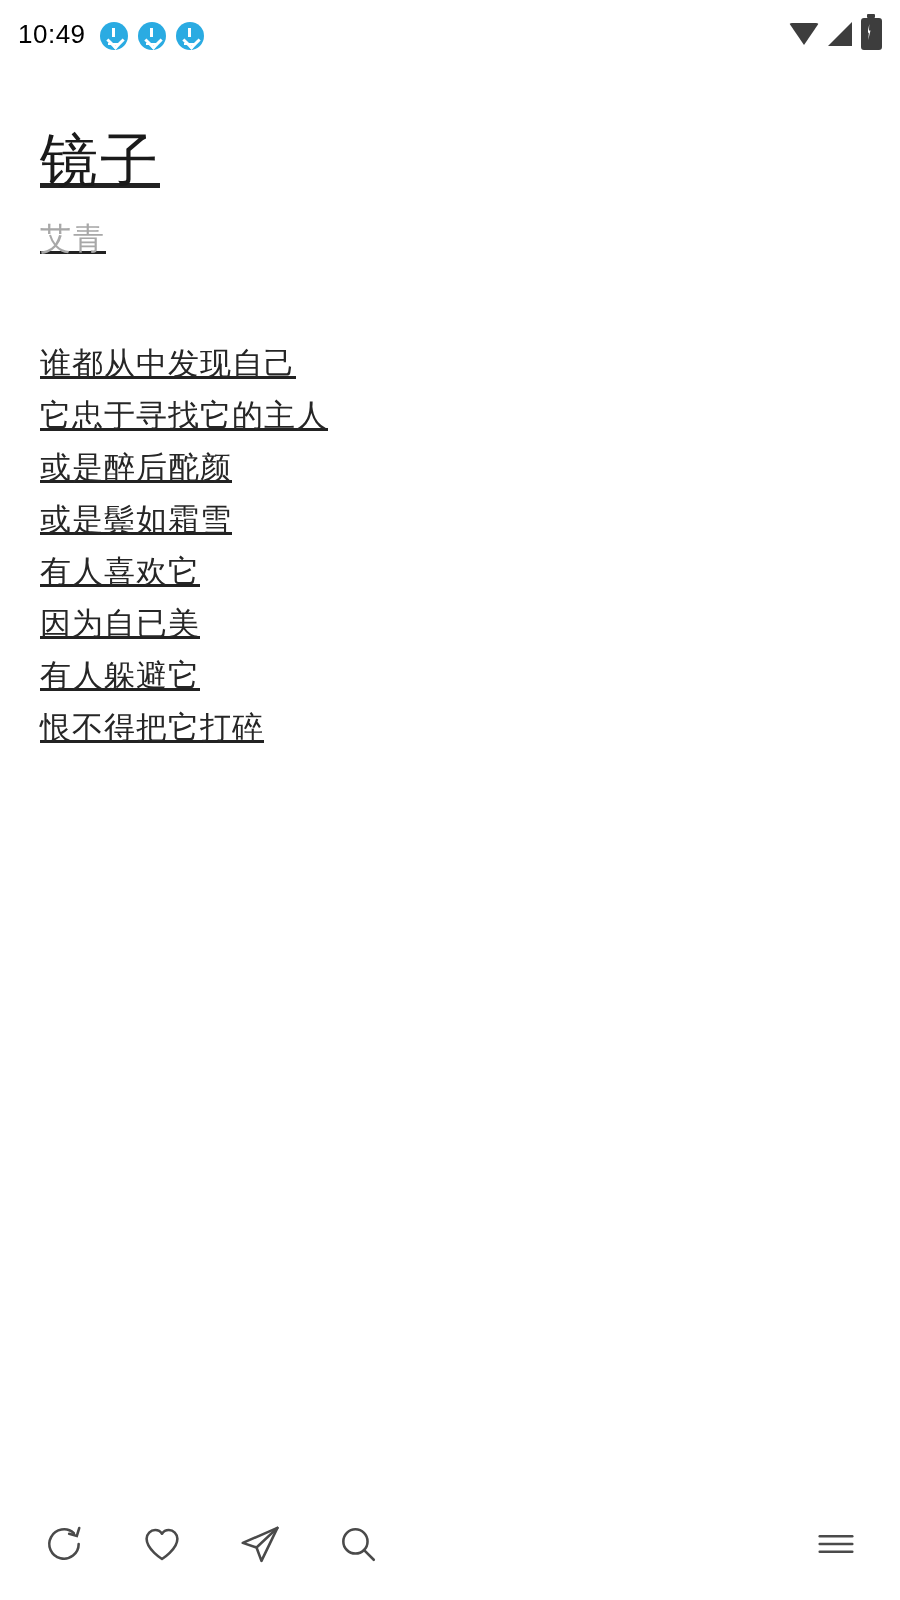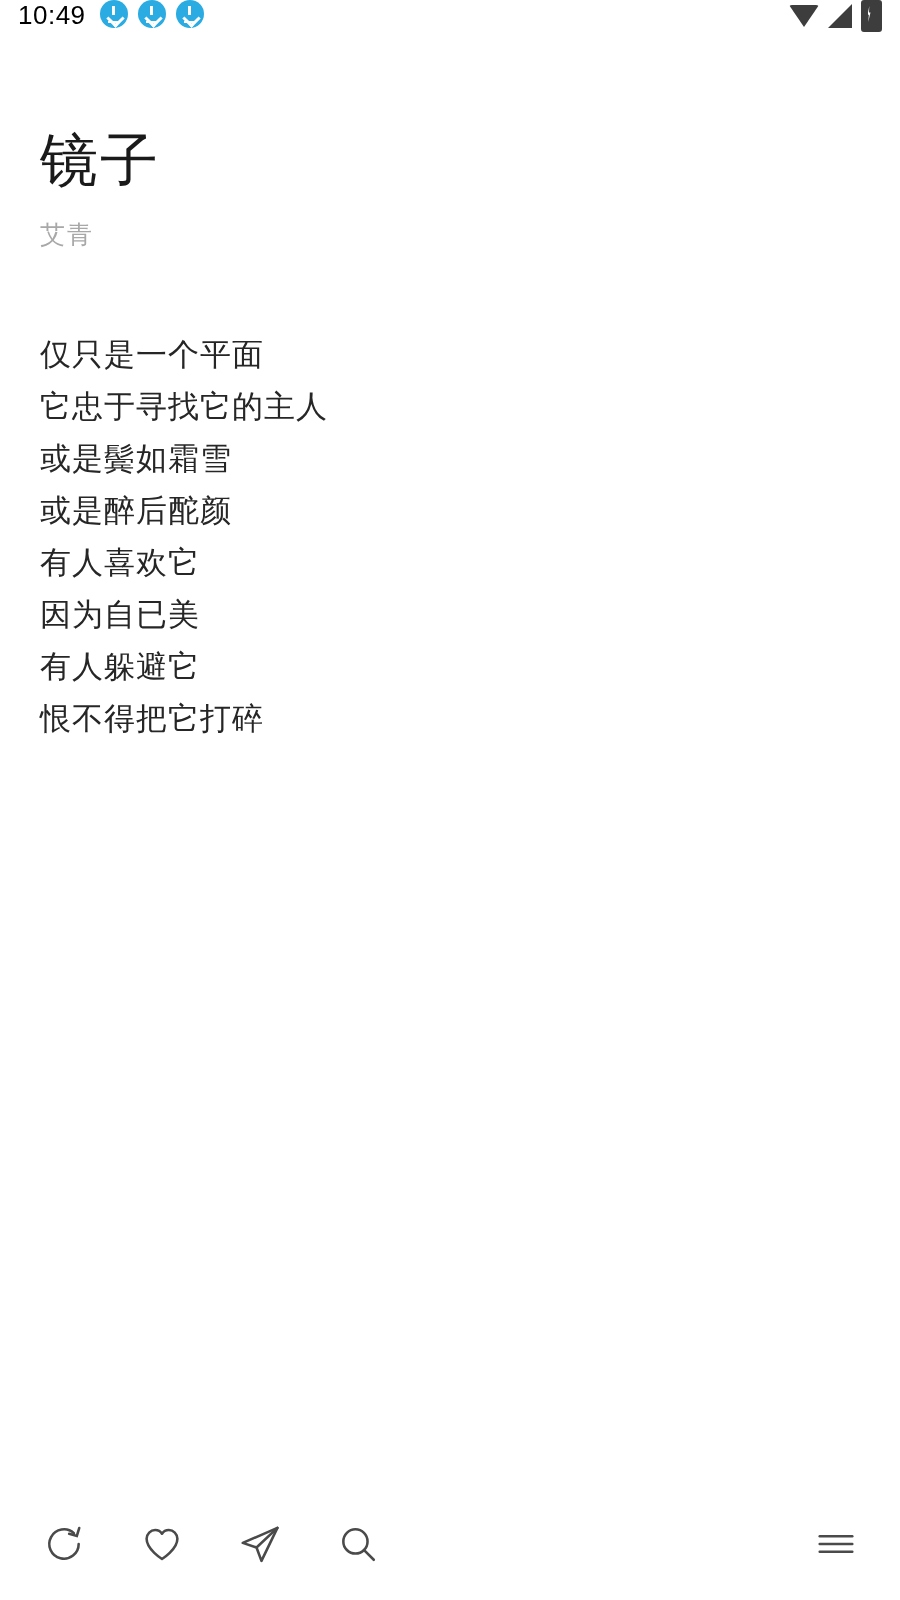--- a/index.html
+++ b/index.html
@@ -13,21 +13,21 @@
     font-family: "Liberation Sans", "DejaVu Sans", sans-serif;
     color: #222222;
     overflow: hidden;
     position: relative;
   }
 
   
   .status-bar {
     height: 50px;
     display: flex;
-    align-items: flex-start;
+    align-items: flex-end;
     padding: 0 18px;
     box-sizing: border-box;
   }
   .status-time {
     font-size: 26px;
     color: #000000;
     letter-spacing: 0.5px;
     font-family: "Liberation Sans", sans-serif;
   }
   .status-left-icons {
@@ -118,31 +118,32 @@
     left: 4.5px;
     width: 3px;
     height: 16px;
     background: #ffffff;
     clip-path: polygon(60% 0, 0 55%, 45% 55%, 25% 100%, 100% 40%, 50% 40%);
   }
 
   
   .content {
     padding: 78px 40px 0 40px;
+    text-decoration: underline;
   }
   .poem-title {
     font-size: 58px;
     font-weight: 400;
     color: #1a1a1a;
     line-height: 1.1;
     margin: 0;
     letter-spacing: 2px;
   }
   .poem-author {
-    font-size: 25px;
+    font-size: 31px;
     color: #a8a8a8;
     margin-top: 26px;
     letter-spacing: 2px;
   }
   .poem-body {
     margin-top: 78px;
   }
   .poem-line {
     font-size: 31px;
     line-height: 52px;
@@ -200,24 +201,24 @@
     <span class="wifi-icon"></span>
     <span class="signal-icon"></span>
     <span class="battery-icon"></span>
   </div>
 </div>
 
 <div class="content">
   <h1 class="poem-title">镜子</h1>
   <div class="poem-author">艾青</div>
   <div class="poem-body">
-    <div class="poem-line">仅只是一个平面</div>
+    <div class="poem-line">谁都从中发现自己</div>
     <div class="poem-line">它忠于寻找它的主人</div>
+    <div class="poem-line">或是醉后酡颜</div>
     <div class="poem-line">或是鬓如霜雪</div>
-    <div class="poem-line">或是醉后酡颜</div>
     <div class="poem-line">有人喜欢它</div>
     <div class="poem-line">因为自已美</div>
     <div class="poem-line">有人躲避它</div>
     <div class="poem-line">恨不得把它打碎</div>
   </div>
 </div>
 
 <div class="toolbar">
   <div class="toolbar-left">
     <span class="tb-icon" title="refresh">

